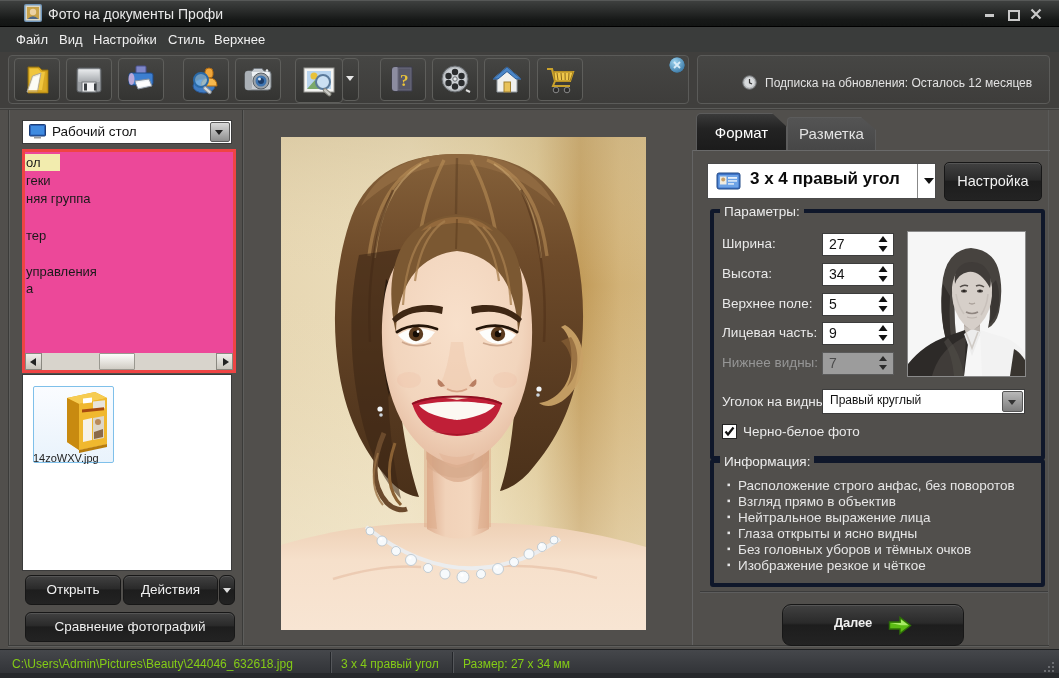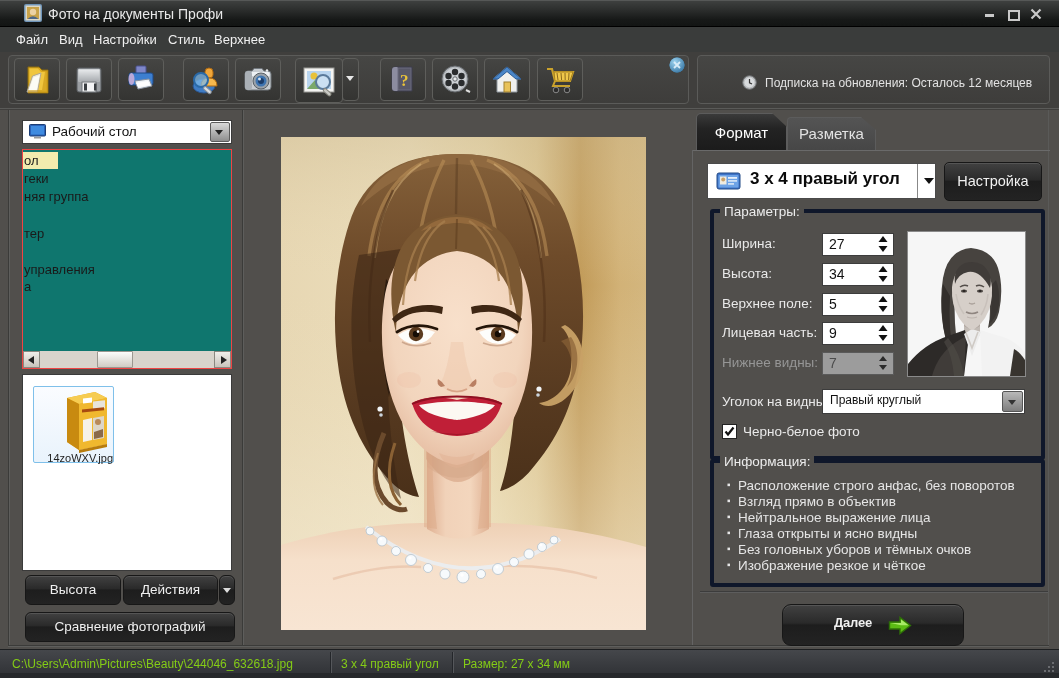--- a/index.html
+++ b/index.html
@@ -10,21 +10,21 @@
 
 #menubar{left:0;top:27px;width:1059px;height:25px;background:#3a3c3b}
 .mitem{top:32px;font-size:13px;color:#f0f0f0}
 
 #toolstrip{left:0;top:52px;width:1059px;height:58px;background:#403f3d}
 .tpanel{top:55px;height:47px;border:1px solid #5b5b59;border-radius:4px;background:linear-gradient(#464644,#3e3d3b)}
 .tbtn{top:58px;width:44px;height:41px;border:1px solid #5e5e5b;border-radius:4px;background:linear-gradient(#454543,#343432)}
 .tbtn svg{position:absolute;left:4px;top:3px}
 
 #lcombo{left:22px;top:120px;width:208px;height:22px;background:#fff;border:1px solid #3a3a3a}
-#llist{left:22px;top:149px;width:208px;height:218px;background:#0f766e;border:1px solid #ef4444;overflow:hidden}
+#llist{left:22px;top:149px;width:208px;height:218px;background:#ec4899;border:3px solid #ef4444;overflow:hidden}
 .lrow{position:absolute;left:0;font-size:13px;color:#1a1a1a;white-space:nowrap}
 #lthumbs{left:22px;top:374px;width:208px;height:195px;background:#fff;border:1px solid #3a3a3a}
 .pbtn{border-radius:6px;background:linear-gradient(#414141 0%,#2a2a2a 45%,#1d1d1d 50%,#232323 100%);border:1px solid #171717;box-shadow:inset 0 1px 0 #555;color:#f0f0f0;font-size:13.5px;text-align:center}
 
 .tab{font-size:15px;text-align:center}
 #tabFormat{left:696px;top:113px;width:89px;height:37px;background:linear-gradient(#3a3a3a,#232323 40%,#1b1b1b);border:1px solid #5c5c5c;border-bottom:none;border-radius:5px 0 0 0;color:#fff;line-height:37px;clip-path:polygon(0 0,76px 0,100% 14px,100% 100%,0 100%)}
 #tabRazm{left:787px;top:117px;width:87px;height:33px;background:linear-gradient(#545454,#464646);border:1px solid #5c5c5c;border-bottom:none;border-radius:4px 0 0 0;color:#e2e2e2;line-height:32px;clip-path:polygon(0 0,74px 0,100% 13px,100% 100%,0 100%)}
 #fcombo{left:707px;top:163px;width:227px;height:34px;background:#fff;border:1px solid #4a4a4a}
 #btnNastr{left:944px;top:162px;width:96px;height:37px}
 .group{border:4px solid #0f172a;border-radius:3px}
@@ -245,23 +245,23 @@
       <path d="M8 10 L20 16 L20 62 L8 54 Z" fill="#c88a10"></path>
       <rect x="24" y="13" width="9" height="5" transform="skewY(-6)" fill="#fff"></rect>
       <rect x="34" y="17" width="12" height="8" transform="skewY(-6)" fill="#e8e4da"></rect>
       <rect x="23" y="24" width="22" height="3" transform="skewY(-6)" fill="#a84a10"></rect>
       <path d="M24 32 L33 30 L33 52 L24 54 Z" fill="#f6f2e8"></path>
       <path d="M34 30 L45 28 L45 50 L34 52 Z" fill="#ddd6c8"></path>
       <circle cx="39" cy="34" r="3" fill="#b88a5a"></circle>
       <path d="M35 44 L44 41 L44 49 L35 51 Z" fill="#8a6a4a"></path>
       <path d="M20 62 L48 56 L48 59 L20 65 Z" fill="#b87c0c"></path>
     </svg>
-  <div class="abs" style="left:10px;top:77px;width:80px;font-size:11px;color:#222;text-align:right">14zoWXV.jpg</div>
-</div>
-<div class="abs pbtn" style="left:25px;top:575px;width:94px;height:28px;line-height:28px">Высота</div>
+  <div class="abs" style="left:10px;top:77px;width:80px;font-size:11px;color:#222;text-align:left">14zoWXV.jpg</div>
+</div>
+<div class="abs pbtn" style="left:25px;top:575px;width:94px;height:28px;line-height:28px">Открыть</div>
 <div class="abs pbtn" style="left:123px;top:575px;width:93px;height:28px;line-height:28px">Действия</div>
 <div class="abs pbtn" style="left:219px;top:575px;width:14px;height:28px">
     <div class="abs" style="left:3px;top:12px;width:0;height:0;border:4px solid transparent;border-top:5px solid #ddd"></div>
   </div>
 <div class="abs pbtn" style="left:25px;top:612px;width:208px;height:28px;line-height:28px">Сравнение фотографий</div>
 
 <div class="abs" id="photo" style="left:281px;top:137px;width:365px;height:493px">
 <svg width="365" height="493" viewBox="0 0 365 493">
 <defs>
 <linearGradient id="pbg" x1="0" y1="0" x2="1" y2="0">

